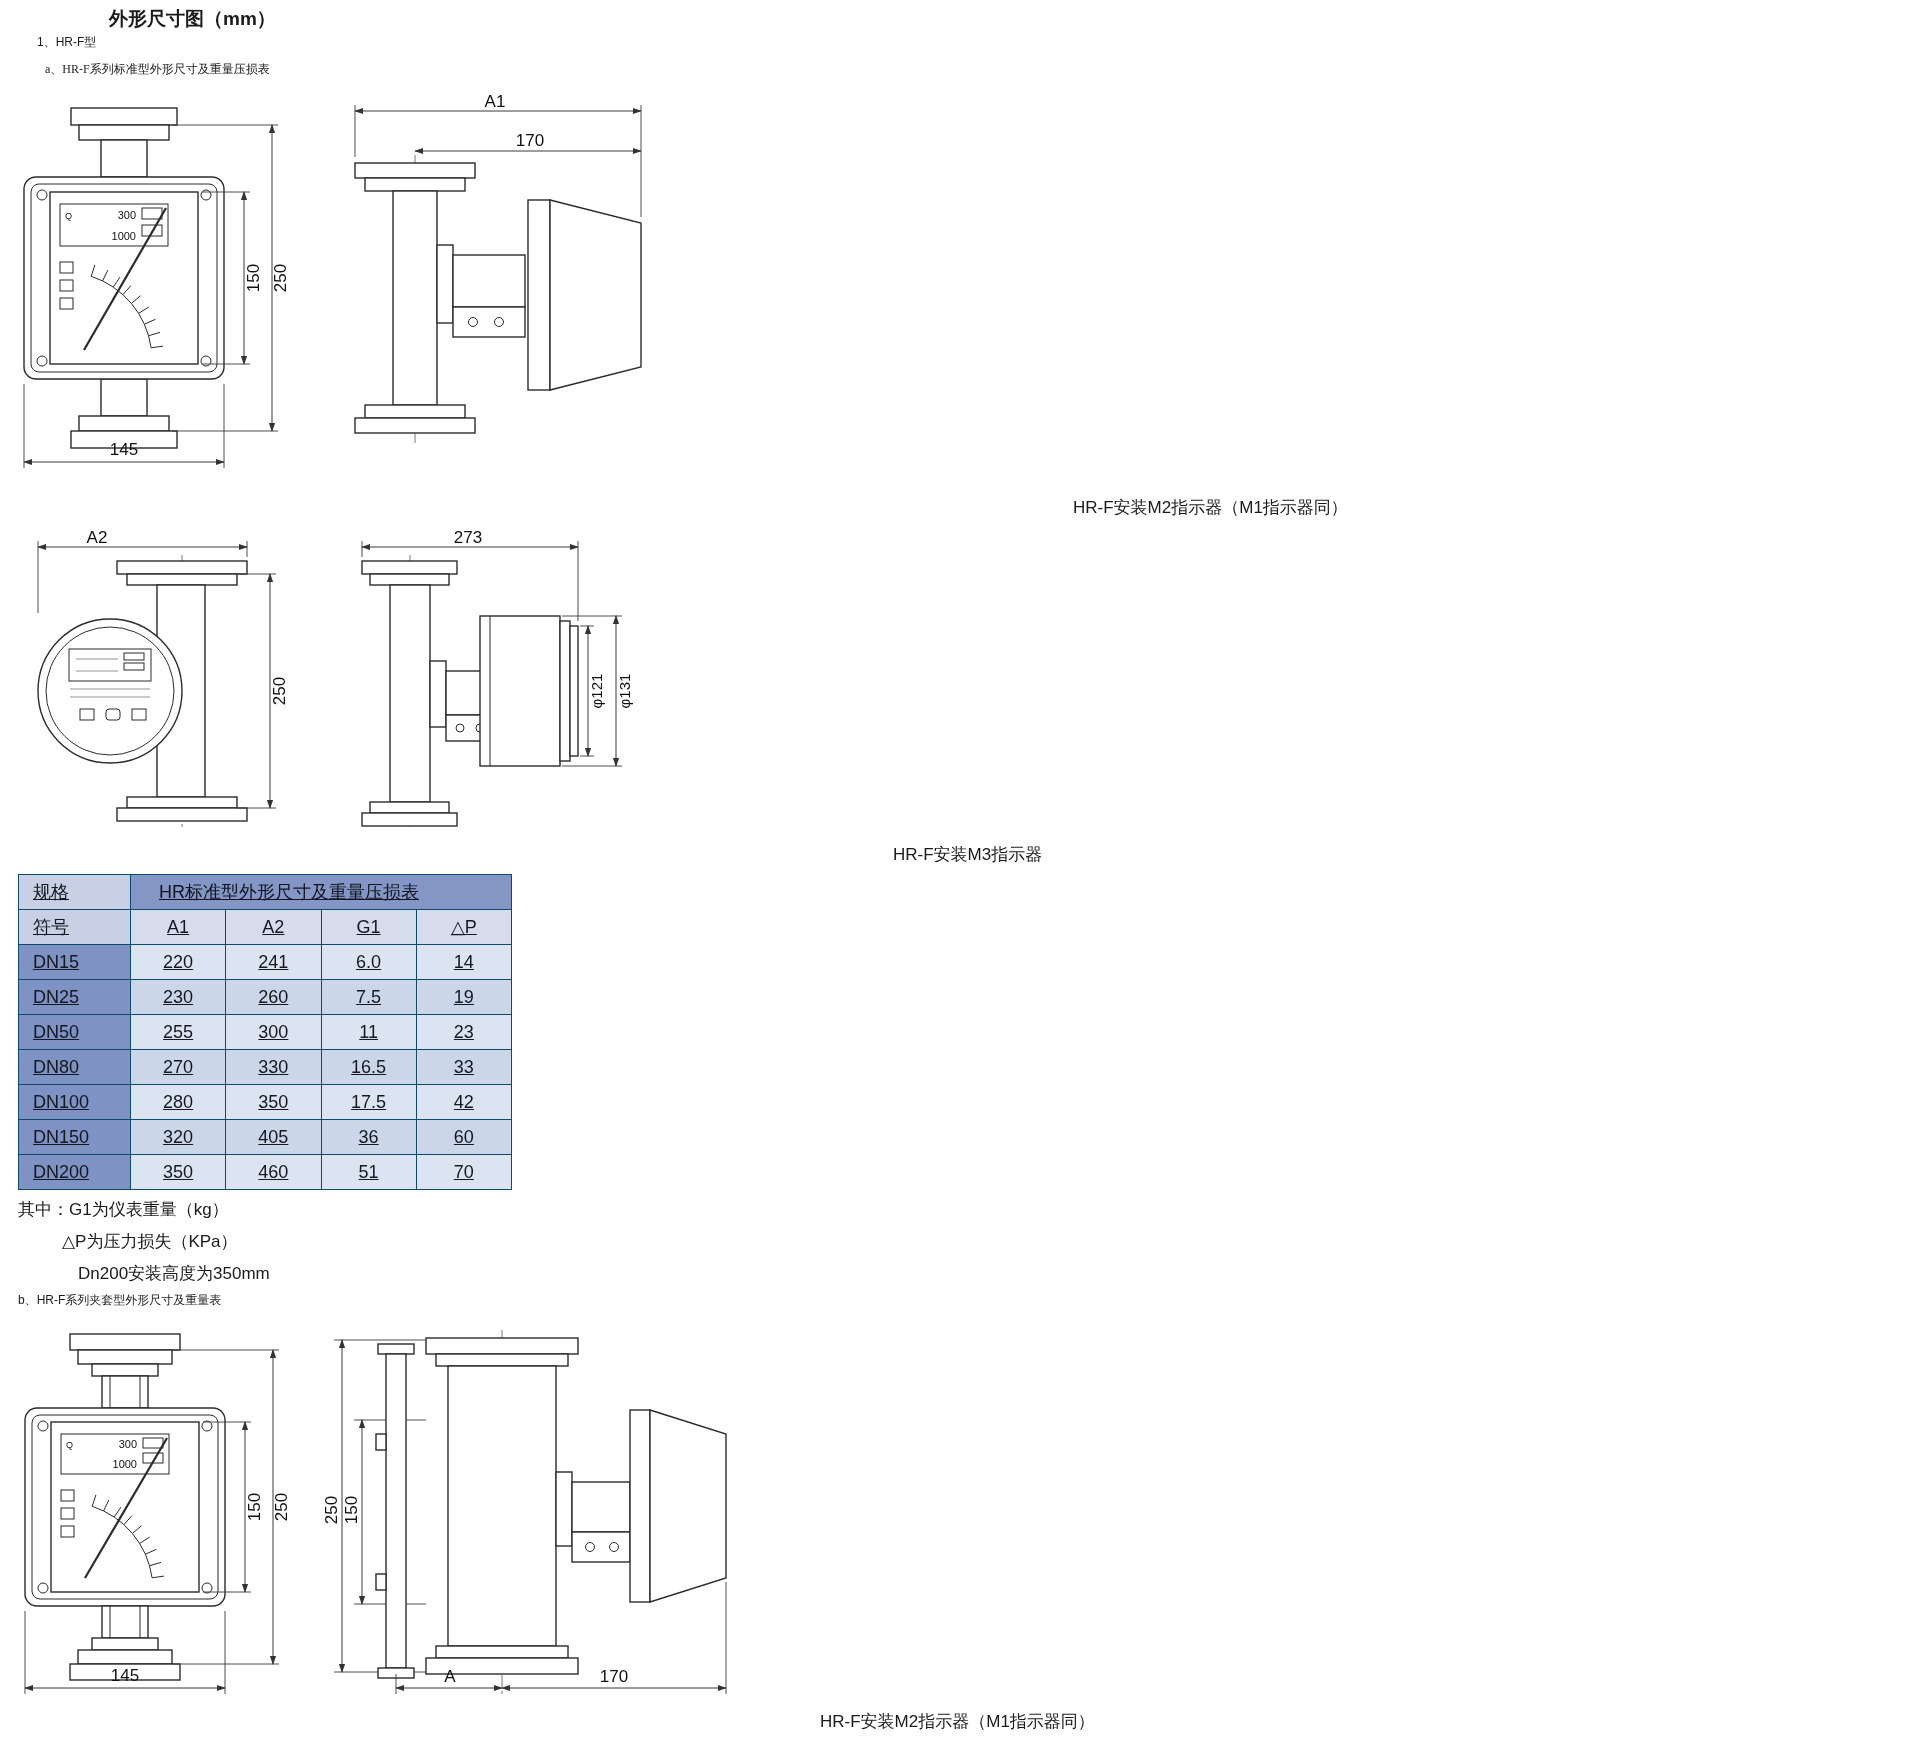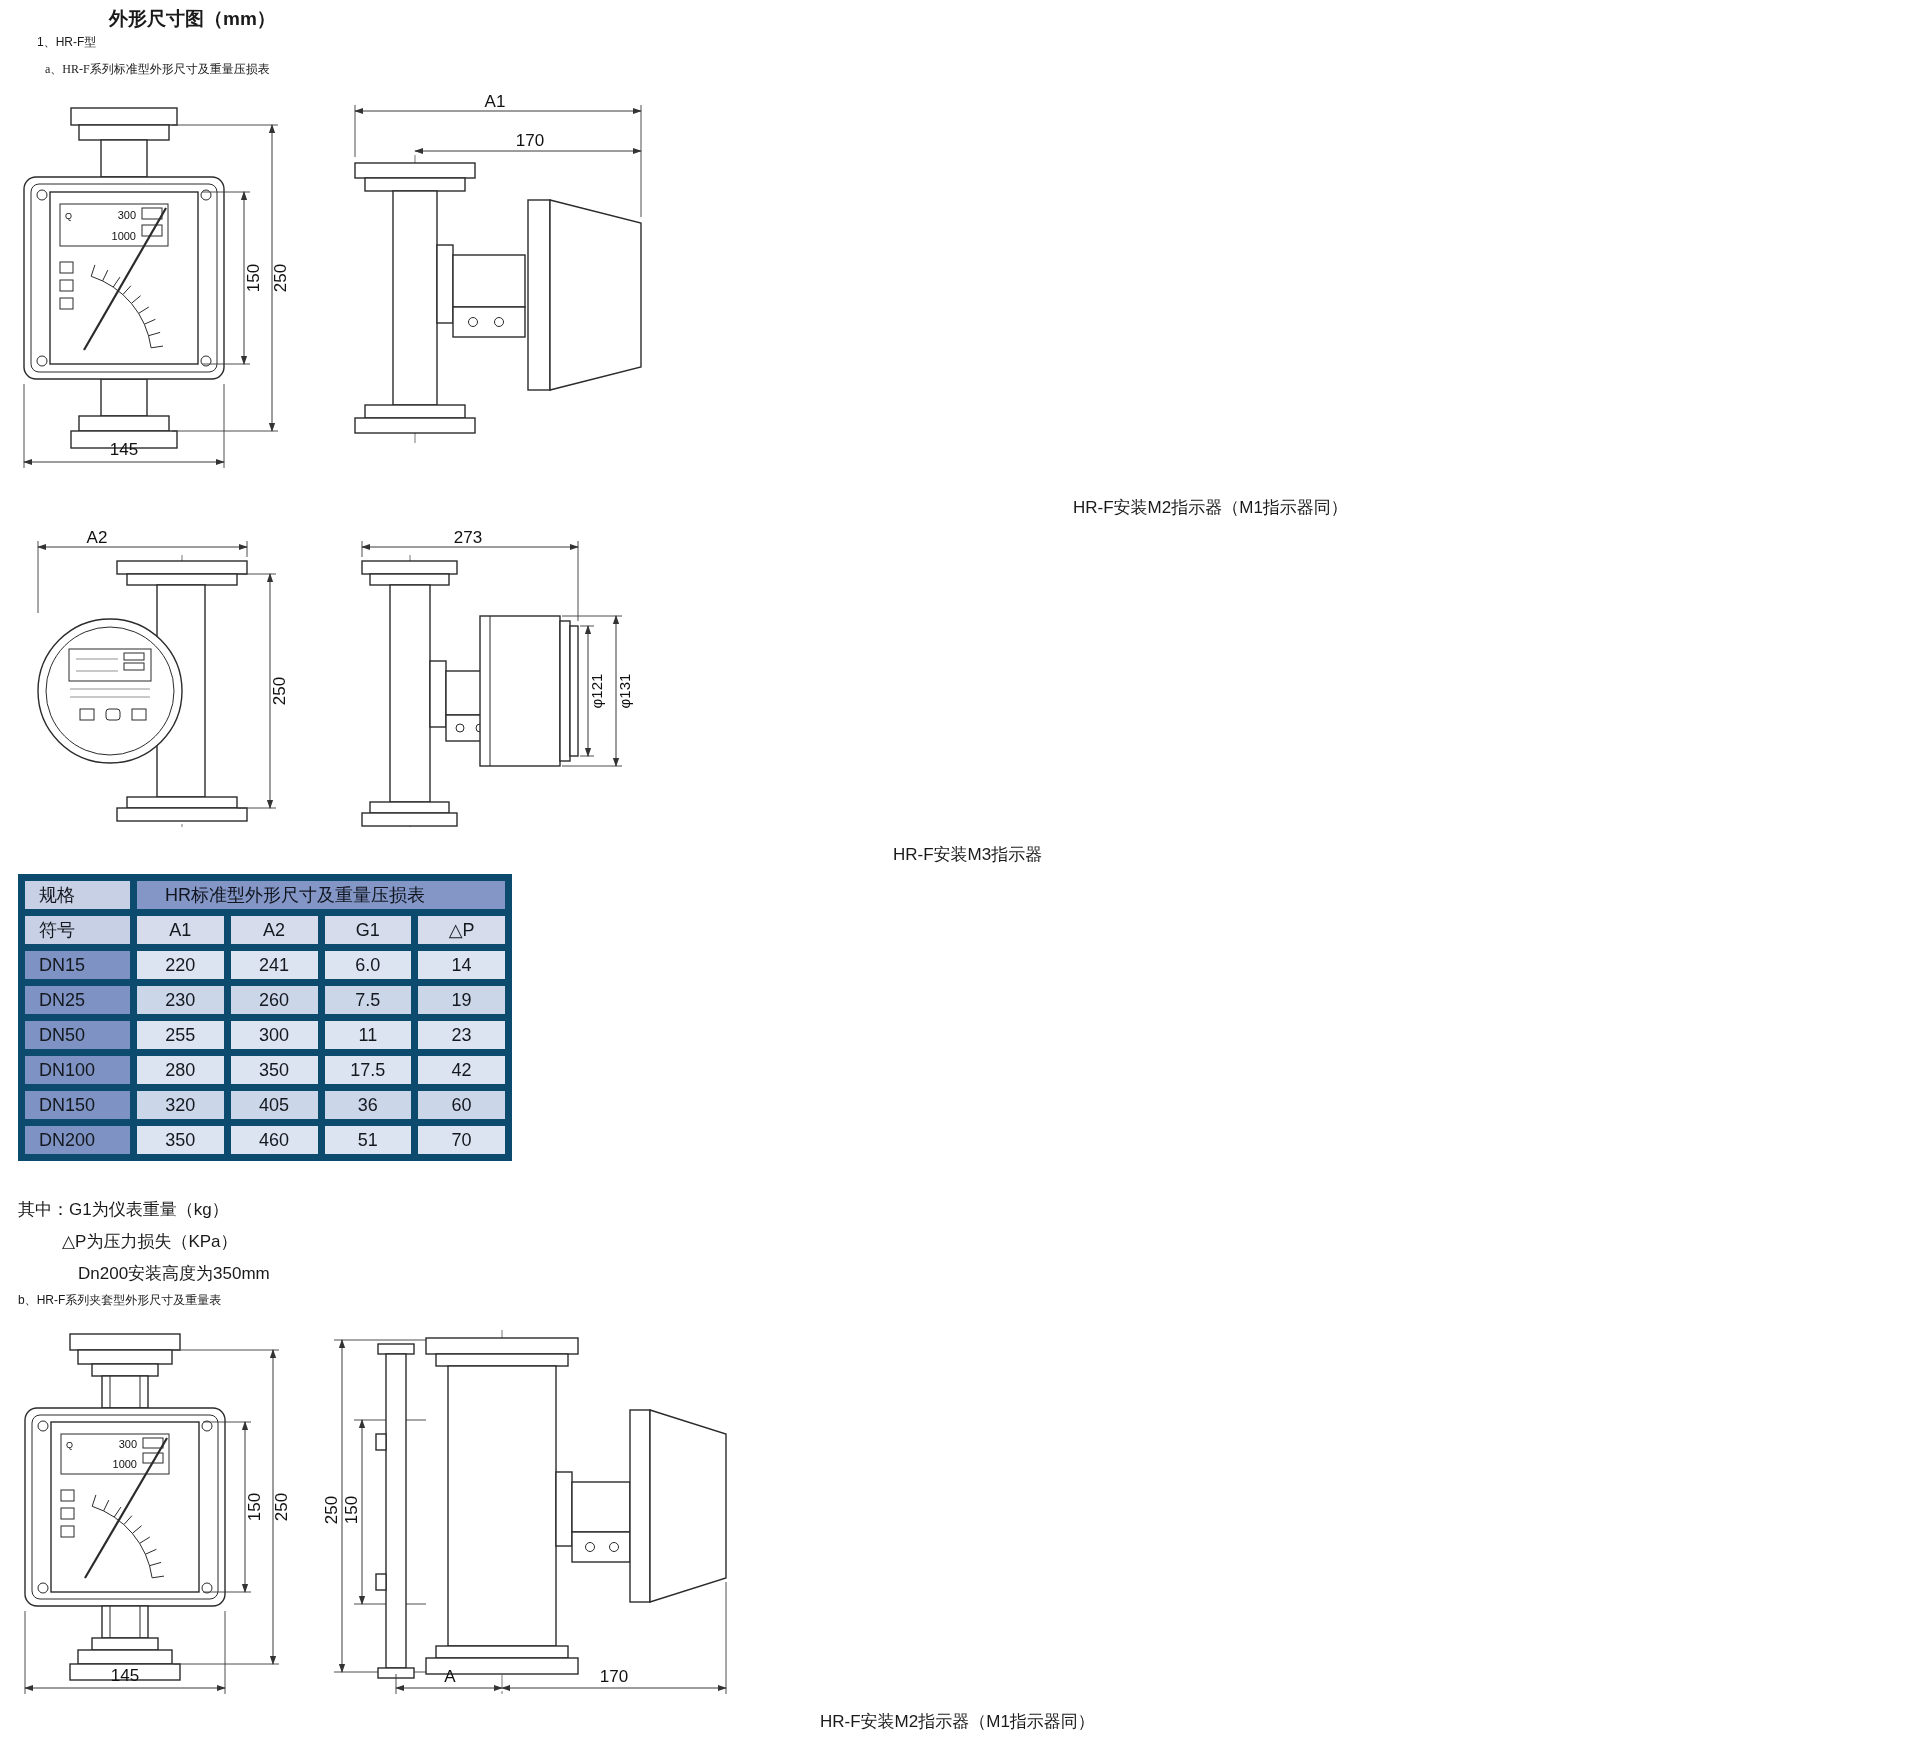--- a/index.html
+++ b/index.html
@@ -20,21 +20,21 @@
   .ext { stroke:#3a3a3a; stroke-width:0.9; }
   .cl  { stroke:#666; stroke-width:0.9; stroke-dasharray:12 4 3 4; }
   .tick line { stroke:#2b2b2b; stroke-width:1; }
   .grayline { stroke:#777; stroke-width:0.8; }
   svg text { font-family:"Liberation Sans", sans-serif; fill:#111; }
   .dim-t { font-size:17px; }
   .dim-s { font-size:15px; }
 
   
   .spec-table { border-collapse:collapse; table-layout:fixed; width:494px; font-size:18px; }
-  .spec-table td { height:35px; text-align:center; border:7px solid #0c4a6e; color:#14181f; overflow:hidden; white-space:nowrap; }
+  .spec-table td { height:35px; text-align:center; border:1px solid #0c4a6e; color:#14181f; overflow:hidden; white-space:nowrap;text-decoration:underline; }
   .spec-table td.c-spec { width:112px; text-align:left; padding-left:14px; }
   .spec-table td.c-num { width:95px; }
   .spec-table .ra td { background:#dde4f1; }
   .spec-table .rb td { background:#ccd6e9; }
   .spec-table td.h-corner { background:#c7d0e4; }
   .spec-table td.h-title { background:#8396c6; text-align:left; padding-left:28px; color:#10151f; }
   .spec-table .rh2 td { background:#d6dcec; }
   .spec-table .rh2 td.h-corner { background:#c7d0e4; }
   .spec-table td.c-dn { background:#7e93c3; }
 </style>
@@ -253,20 +253,27 @@
       <td class="c-num">7.5</td>
       <td class="c-num">19</td>
     </tr>
     <tr class="ra">
       <td class="c-spec c-dn">DN50</td>
       <td class="c-num">255</td>
       <td class="c-num">300</td>
       <td class="c-num">11</td>
       <td class="c-num">23</td>
     </tr>
+    <tr class="rb">
+      <td class="c-spec c-dn">DN80</td>
+      <td class="c-num">270</td>
+      <td class="c-num">330</td>
+      <td class="c-num">16.5</td>
+      <td class="c-num">33</td>
+    </tr>
     <tr class="ra">
       <td class="c-spec c-dn">DN100</td>
       <td class="c-num">280</td>
       <td class="c-num">350</td>
       <td class="c-num">17.5</td>
       <td class="c-num">42</td>
     </tr>
     <tr class="rb">
       <td class="c-spec c-dn">DN150</td>
       <td class="c-num">320</td>

